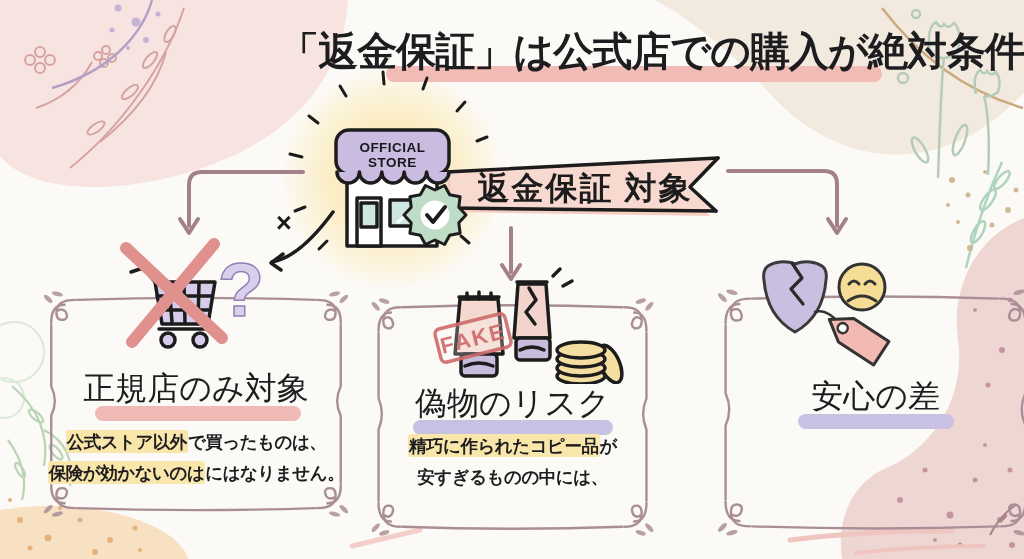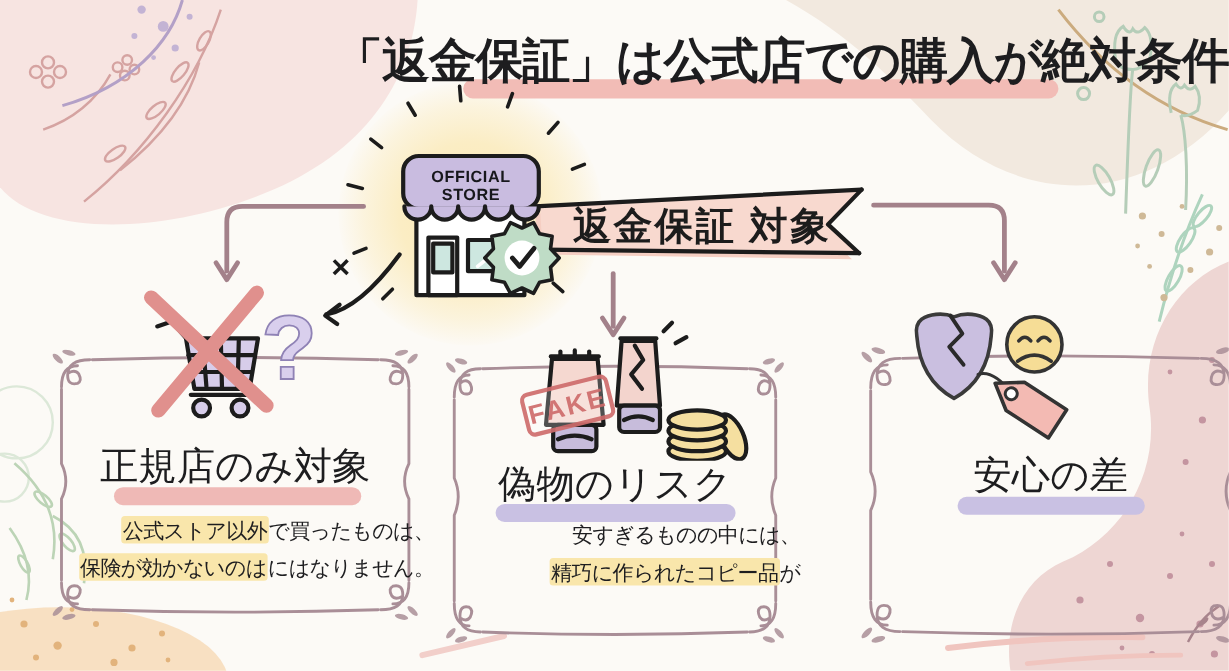--- a/index.html
+++ b/index.html
@@ -31,21 +31,21 @@
   .card{z-index:2}
   .frame{position:absolute;left:0;top:0;width:100%;height:100%}
   .card1{left:42px;top:291px;width:308px;height:226px}
   .card2{left:370px;top:298px;width:285px;height:238px}
   .card3{left:716px;top:289px;width:319px;height:247px}
   .hl-bar{position:absolute;height:15px;border-radius:8px;z-index:1}
   .u-pink{background:var(--underline-pink)}
   .u-lav{background:var(--underline-lavender)}
   .card h2{position:absolute;left:0;width:100%;text-align:center;font-size:32px;font-weight:400;letter-spacing:0;z-index:2}
   .card1 h2{top:76px}.card2 h2{top:84px}.card3 h2{top:86px}
-  .card .body{position:absolute;left:-12px;width:calc(100% + 24px);text-align:right;font-size:17.5px;font-weight:400;
+  .card .body{position:absolute;left:-12px;width:calc(100% + 24px);text-align:center;font-size:17.5px;font-weight:700;
     line-height:31px;letter-spacing:-0.5px;z-index:2}
   .card1 .body{top:136px}.card2 .body{top:133px}.card3 .body{top:138px}
   .card .line{display:block;white-space:nowrap}
   mark{background:var(--highlight-yellow);color:inherit;padding:2px 1px 1px;border-radius:3px}
   mark:empty{padding:0}
   
   .ink{stroke:#1c1c1c;stroke-width:3.5;fill:none;stroke-linecap:round;stroke-linejoin:round}
   .ink-f{stroke:#1c1c1c;stroke-width:3.5;stroke-linecap:round;stroke-linejoin:round}
   .frm-line{stroke:var(--frame-mauve);stroke-width:2.4;fill:none;stroke-linecap:round;vector-effect:non-scaling-stroke}
   .frm-leaf{fill:var(--frame-mauve);opacity:.85}
@@ -299,22 +299,22 @@
     <text class="q-txt" x="129" y="84" text-anchor="middle">?</text>
   </svg>
 
   <section class="abs card card2">
     <svg class="frame">
         <use href="#frm" width="100%" height="100%"></use>
       </svg>
     <div class="hl-bar u-lav" style="left:43px;top:122px;width:200px"></div>
     <h2>偽物のリスク</h2>
     <p class="body">
+      <span class="line"><span></span><mark>精巧に作られたコピー品</mark><span>が</span></span>
       <span class="line"><span>安すぎるものの中には、</span><mark></mark><span></span></span>
-      <span class="line"><span></span><mark>精巧に作られたコピー品</mark><span>が</span></span>
     </p>
   </section>
 
   <svg class="abs illus" style="left:413px;top:266px" width="218" height="118" viewBox="0 0 218 118">
     <g>
       <path d="M47,33 L85,33 L90,88 L42,88 Z" fill="#f5d8d0" class="ink-f" stroke-width="3"></path>
       <path class="ink" stroke-width="3" d="M46,31 L86,31"></path>
       <g class="ink" stroke-width="2">
           <path d="M54,27 L54,33"></path>
           <path d="M66,26 L66,33"></path>

